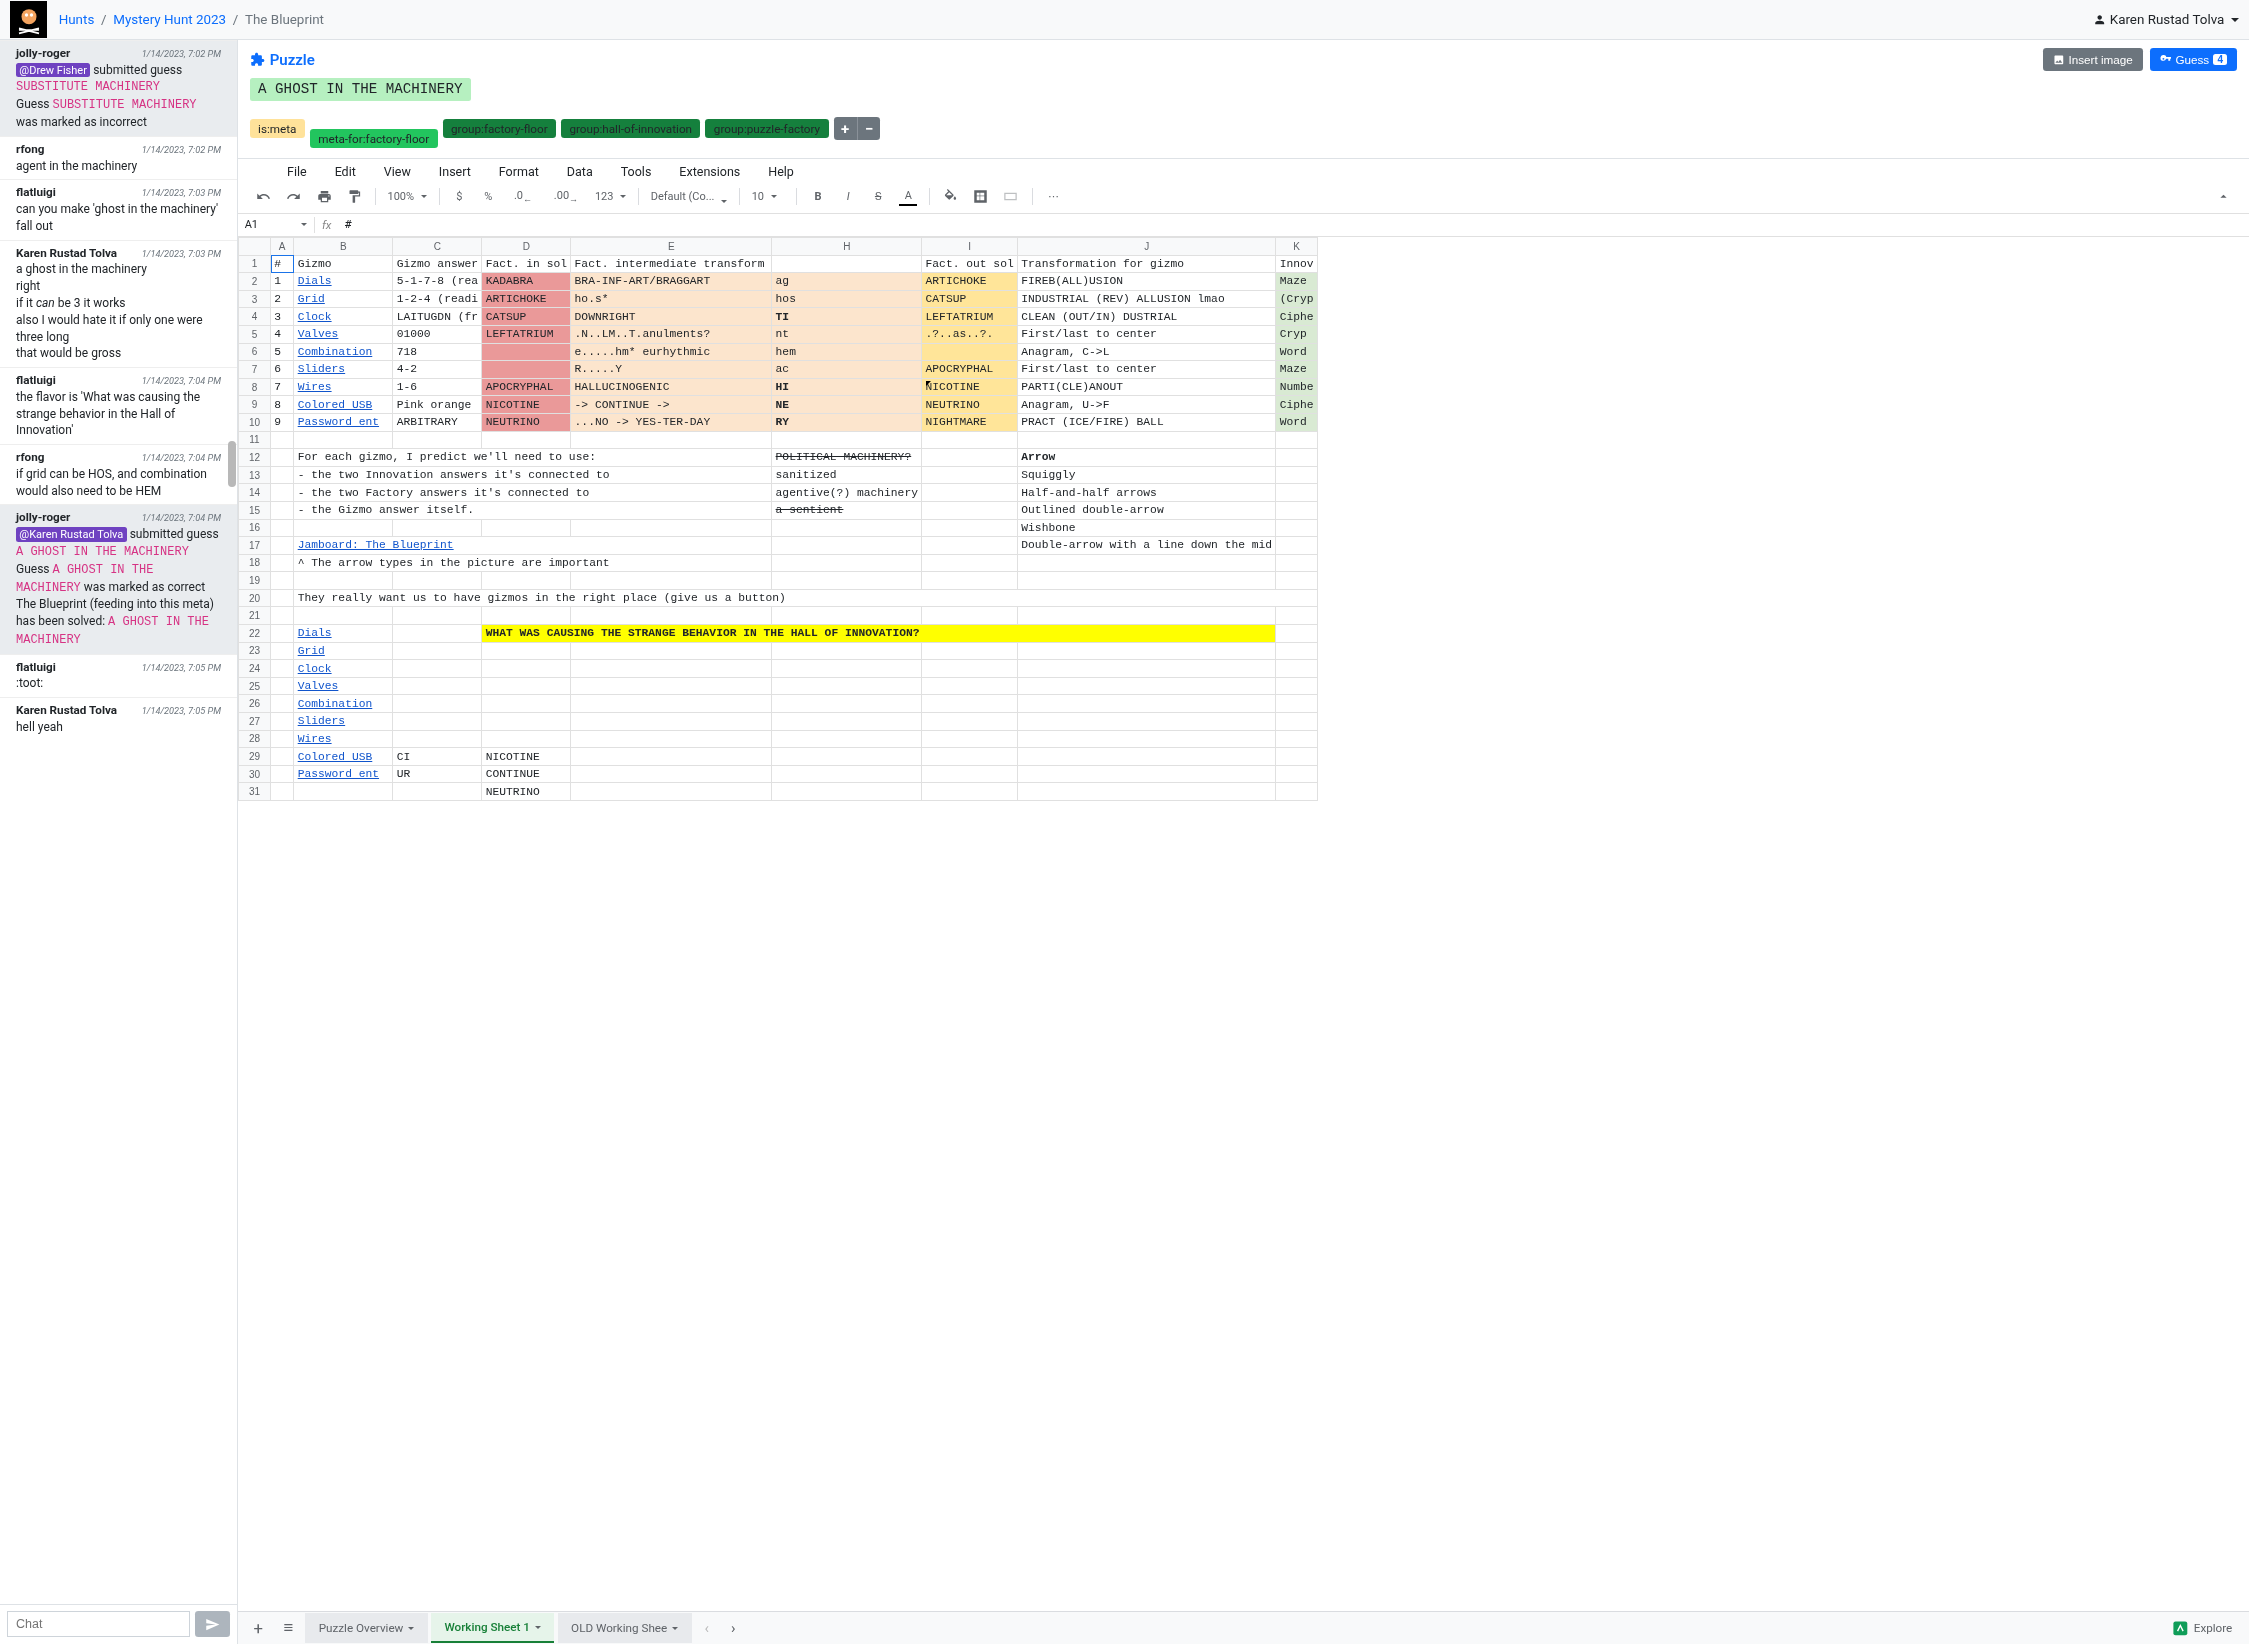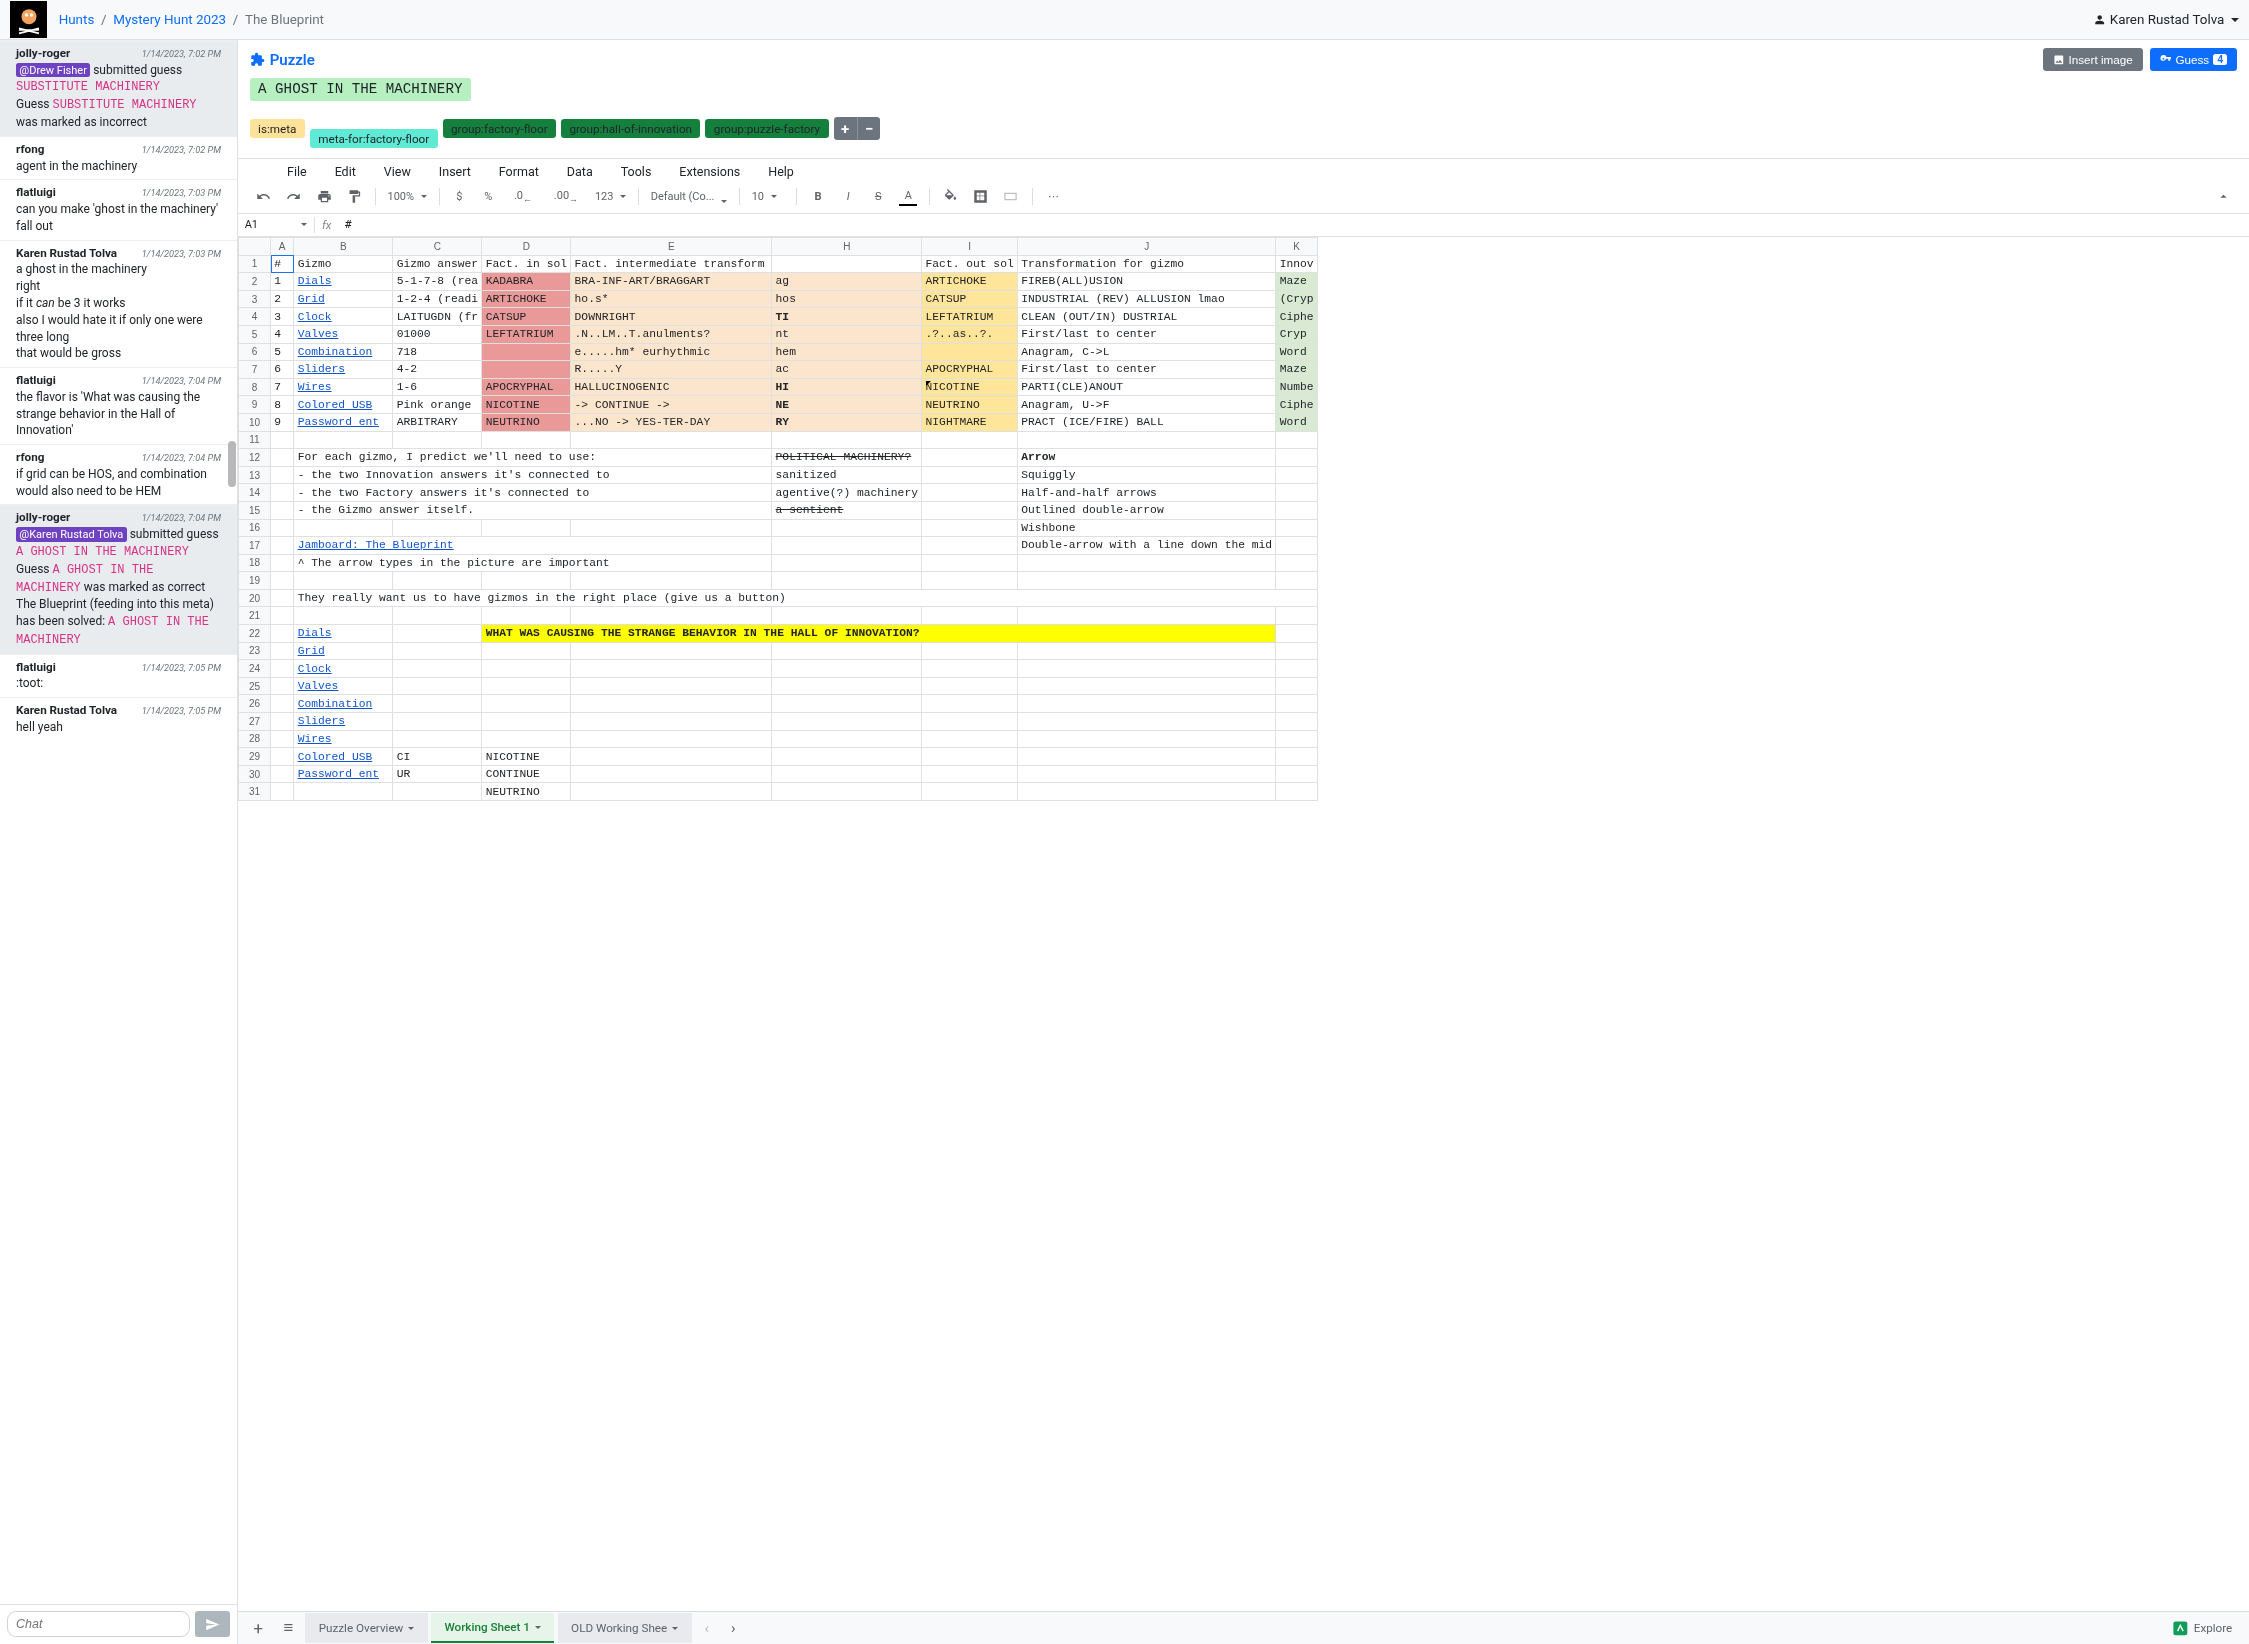--- a/index.html
+++ b/index.html
@@ -27,21 +27,21 @@
 .chat-messages { flex: 1; overflow-y: auto; }
 .msg { padding: 5px 16px; border-top: 0.8px solid #eee; }
 .msg.hl { background: #e9ecef; }
 .msg-head { display: flex; justify-content: space-between; align-items: baseline; }
 .msg-user { font-weight: 700; }
 .msg-time { font-size: 9.2px; color: #6c757d; font-style: italic; }
 .msg-body { margin-top: 1.7px; font-size: 12px; line-height: 1.4; }
 .mention { background: #6f42c1; color: #fff; padding: 0.8px 3.3px; border-radius: 2.5px; font-size: 11px; }
 .guess-str { font-family: "Courier New", monospace; color: #d63384; }
 .chat-input-row { display: flex; padding: 6.7px; gap: 5px; border-top: 0.8px solid #dee2e6; }
-.chat-input { flex: 1; border: 0.8px solid #ced4da; border-radius: 9px; padding: 5px 8.4px; font-size: 12.5px; font-style: italic; }
+.chat-input { flex: 1; border: 0.8px solid #ced4da; border-radius: 0; padding: 5px 8.4px; font-size: 12.5px; }
 .chat-send { width: 35px; background: #adb5bd; border: none; border-radius: 3.3px; display:flex; align-items:center; justify-content:center; cursor:pointer; }
 .chat-send svg { width: 15px; height: 15px; fill: #fff; }
 .chat-scroll-thumb { position:absolute; right:0.8px; top: 401px; width:8.4px; height:46px; background:#b8b8b8; border-radius:4.2px;}
 
 
 .content { flex: 1; display: flex; flex-direction: column; min-width: 0; }
 
 
 .puzzle-header { padding: 8.4px 11.7px 5px; }
 .ph-row1 { display: flex; align-items: center; }
@@ -50,21 +50,21 @@
 .ph-row1 .spacer { flex: 1; }
 .btn { border: none; border-radius: 3.3px; padding: 5px 10px; font-size: 11.7px; cursor: pointer; display: inline-flex; align-items: center; gap: 4.2px; }
 .btn-gray { background: #6c757d; color: #fff; }
 .btn-blue { background: #0d6efd; color: #fff; }
 .btn svg { width: 11.7px; height: 11.7px; fill: currentColor; }
 .badge-count { background: #fff; color: #0d6efd; border-radius: 2.5px; padding: 0 4.2px; font-size: 10px; font-weight: 700; }
 .answer-box { margin-top: 6.7px; display: inline-block; background: #b6f0c0; padding: 3.3px 8.4px; font-family: "Courier New", monospace; font-size: 14.2px; border-radius: 2.5px; }
 .tags-row { display: flex; align-items: center; gap: 5px; margin-top: 8.4px; flex-wrap: wrap; }
 .tag { padding: 2.5px 8.4px; border-radius: 3.3px; font-size: 11.7px; }
 .tag-yellow { background: #ffe29a; }
-.tag-pink { background: #5eead4; margin-top: 20px; }
+.tag-pink { background: #22c55e; margin-top: 20px; }
 .tag-teal { background: #15803d; }
 .tag-group { display: flex; background: #6c757d; border-radius: 3.3px; }
 .tag-btn { width: 23.4px; height: 23.4px; display:flex; align-items:center; justify-content:center; color:#fff; cursor:pointer; font-size:15px; font-weight:700;}
 .tag-btn + .tag-btn { border-left: 0.8px solid #8a9199; }
 
 
 .sheet-area { flex:1; min-height:0; display:flex; flex-direction:column; border-top:0.8px solid #dee2e6; margin-top:5px; }
 .sheet-menubar { display:flex; gap:28px; padding:5px 49px; font-size:12.5px; }
 .sheet-menubar span { cursor:pointer; }
 .sheet-toolbar { display:flex; align-items:center; gap:11.7px; padding:3.3px 16.7px 6.7px; border-bottom:0.8px solid #e0e0e0; font-size:11px; color:#5f6368; }

